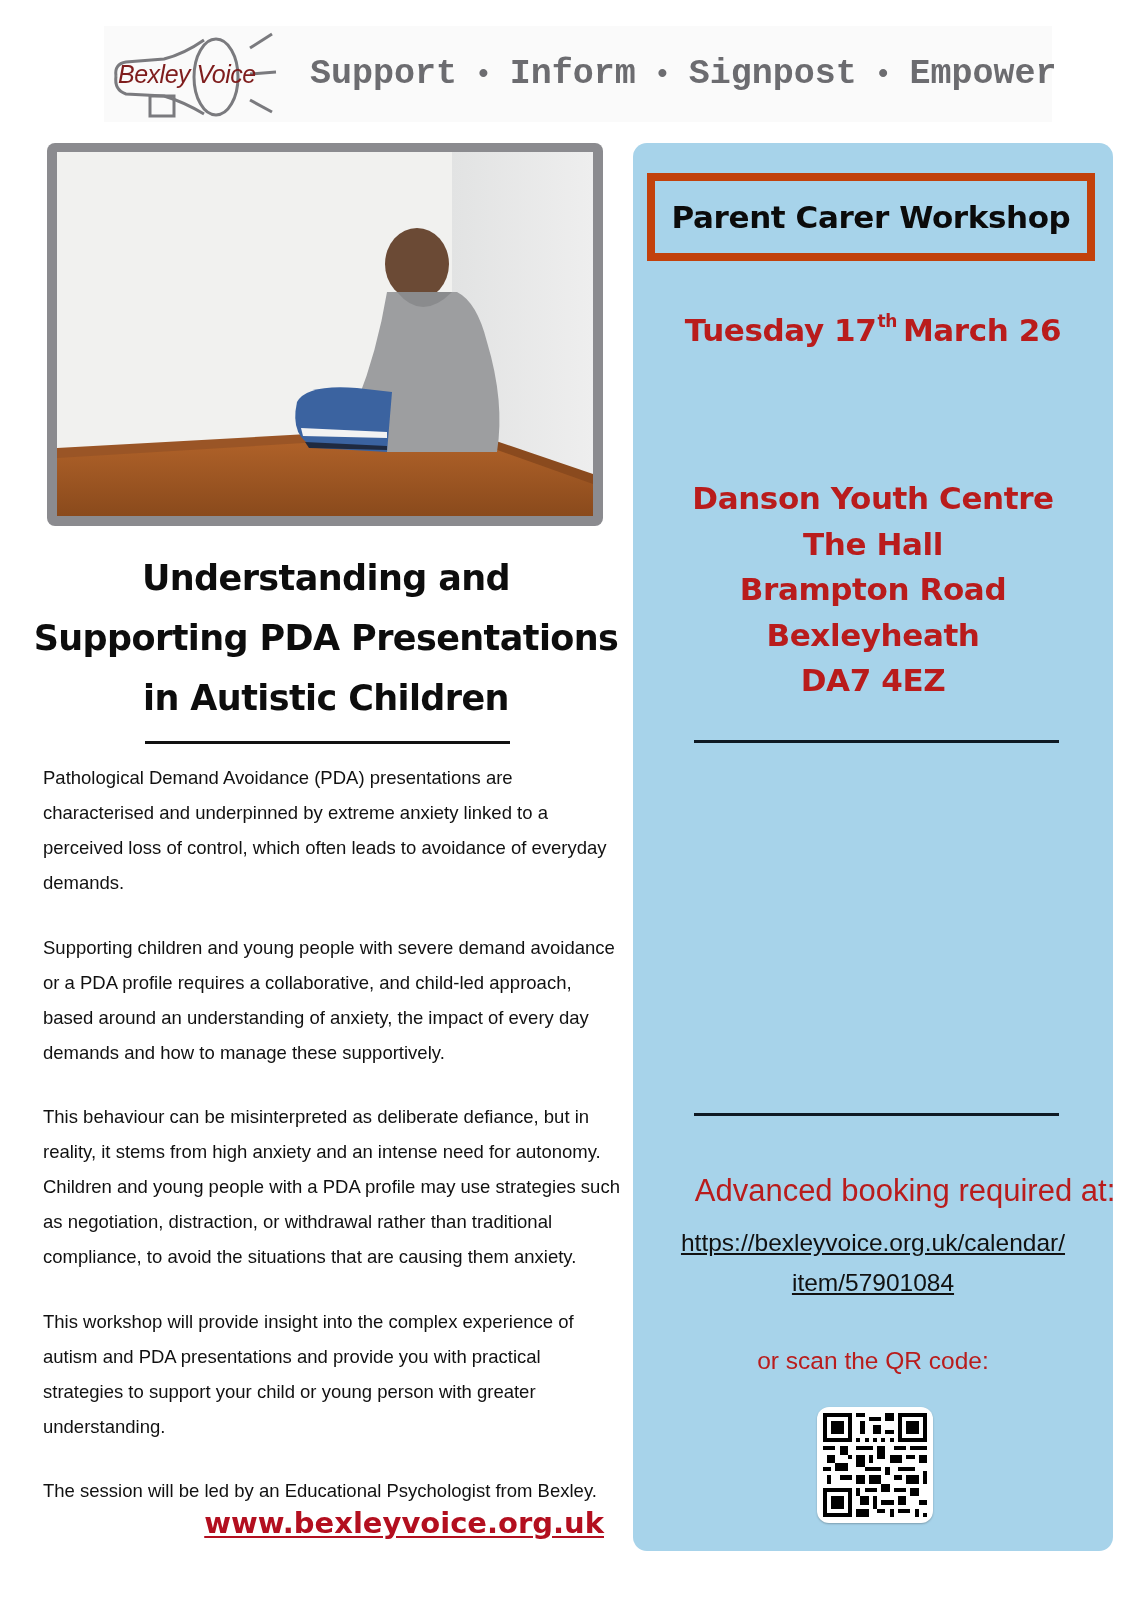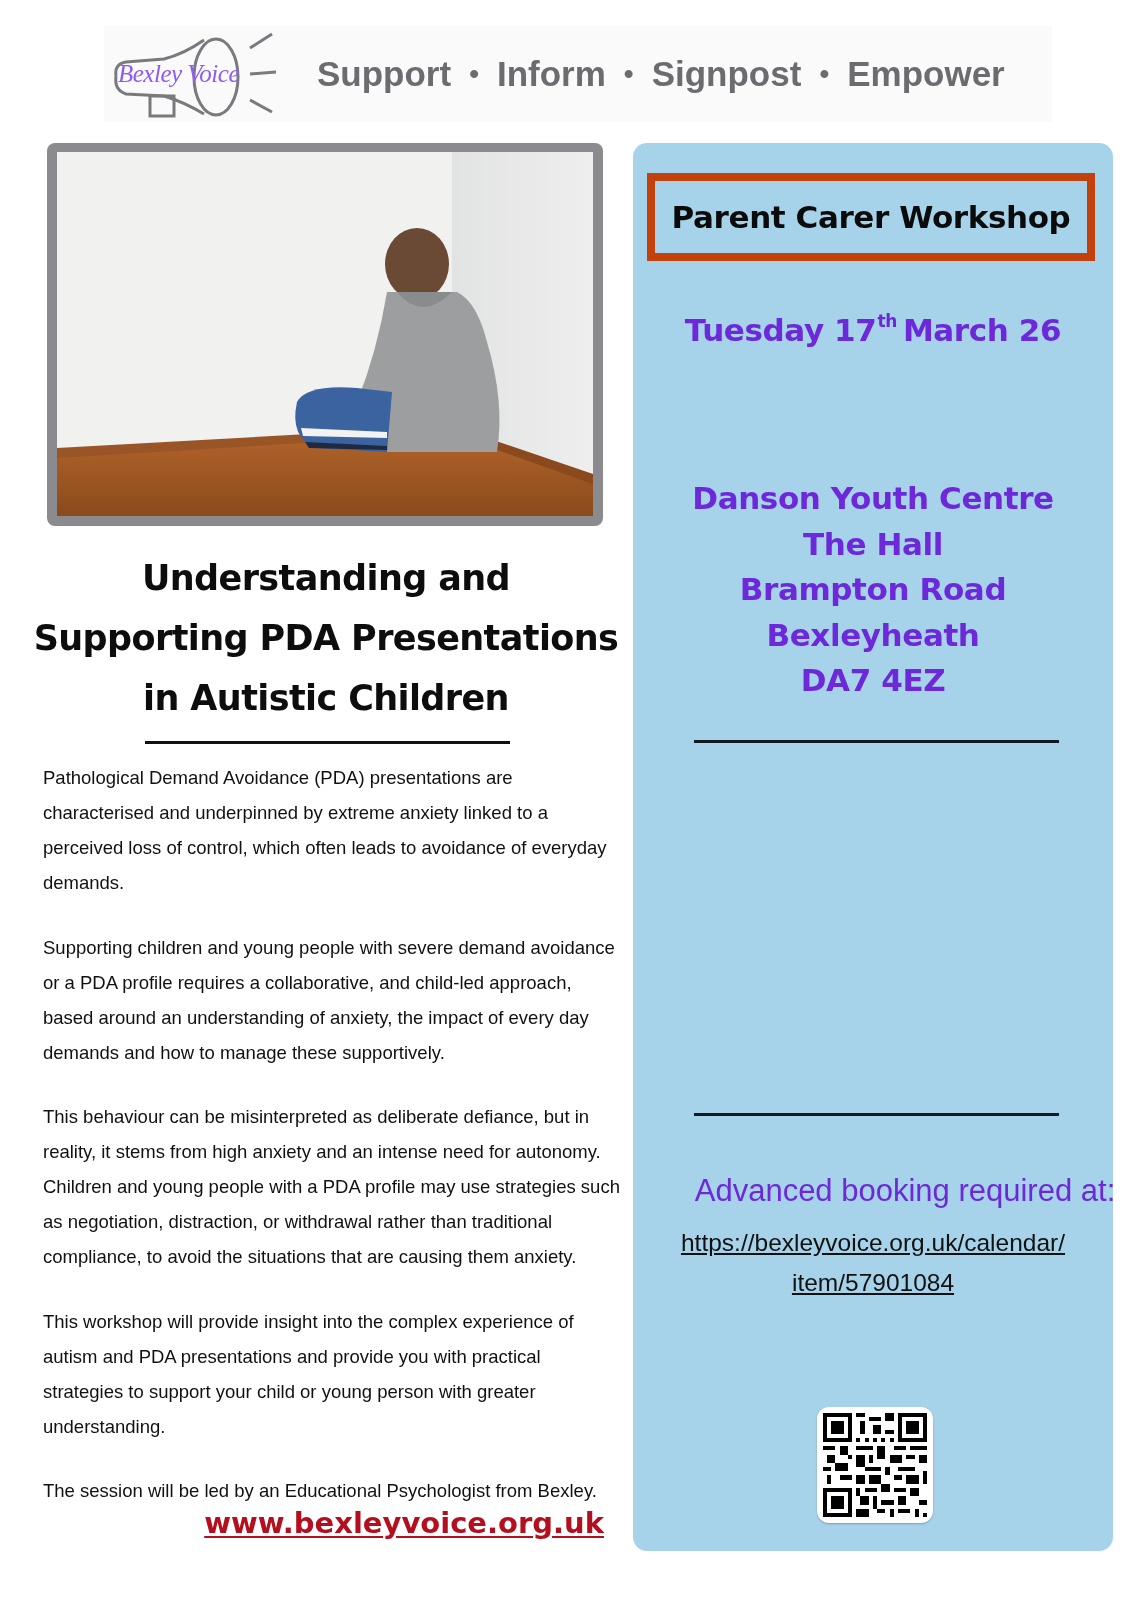--- a/index.html
+++ b/index.html
@@ -7,27 +7,27 @@
     width: 1140px; height: 1612px; position: relative; overflow: hidden;
     background: #ffffff; font-family: "Liberation Sans", "DejaVu Sans", sans-serif; color: #111;
   }
   .header {
     position: absolute; left: 104px; top: 26px; width: 948px; height: 96px;
     background: #fafafa; display: flex; align-items: center;
   }
   .logo { position: absolute; left: 0; top: 0; width: 190px; height: 96px; }
   .logo svg { width: 190px; height: 96px; display: block; }
   .logo-text {
-    position: absolute; left: 14px; top: 34px; font-family: Liberation Serif, serif;
-    font-style: italic; font-size: 25px; color: #8b5cf6; letter-spacing: -0.5px; white-space: nowrap;
+    position: absolute; left: 14px; top: 34px; font-family: Liberation Sans, sans-serif;
+    font-style: italic; font-size: 25px; color: #7f1d1d; letter-spacing: -0.5px; white-space: nowrap;
   }
   .tagline {
-    position: absolute; left: 213px; top: 26px; height: 44px;
+    position: absolute; left: 206px; top: 26px; height: 44px;
     display: flex; align-items: center; gap: 0; white-space: nowrap;
-    font-family: Liberation Sans, sans-serif; font-weight: bold; font-size: 35px; color: #6c6c70;
+    font-family: Liberation Mono, monospace; font-weight: bold; font-size: 35px; color: #6c6c70;
   }
   .tagline .word { }
   .tagline .bullet { margin: 0 18px; font-size: 28px; }
 
   .photo-frame {
     position: absolute; left: 47px; top: 143px; width: 556px; height: 383px;
     background: #8b8b8f; border-radius: 8px; box-sizing: border-box; padding: 9px 10px 10px 10px;
   }
   .photo {
     width: 100%; height: 100%; position: relative; overflow: hidden;
@@ -56,21 +56,21 @@
 
   .panel {
     position: absolute; left: 633px; top: 143px; width: 480px; height: 1408px;
     background: #a7d3ea; border-radius: 14px;
   }
   .workshop-box {
     position: absolute; left: 14px; top: 30px; width: 448px; height: 88px; box-sizing: border-box;
     border: 8px solid #c2410c; display: flex; align-items: center; justify-content: center;
     font-family: "DejaVu Sans", sans-serif; font-weight: bold; font-size: 31px; color: #0b0b0b; letter-spacing: -0.4px;
   }
-  .panel-center { position: absolute; left: 0; width: 480px; text-align: center; color: #6d28d9; }
+  .panel-center { position: absolute; left: 0; width: 480px; text-align: center; color: #b91c1c; }
   .date {
     top: 168px; font-family: "DejaVu Sans", sans-serif; font-weight: bold; font-size: 31px; letter-spacing: -0.4px;
   }
   .date sup { font-size: 17px; vertical-align: 14px; margin-left: 1px; margin-right: 6px; }
   .time { top: 252px; font-family: "DejaVu Sans", sans-serif; font-weight: bold; font-size: 31px; letter-spacing: -0.4px; }
   .address {
     top: 333px; font-family: "DejaVu Sans", sans-serif; font-weight: bold; font-size: 31px; line-height: 45.5px; letter-spacing: -0.4px;
   }
   .rule-right { position: absolute; left: 61px; width: 365px; height: 3px; background: #0f1a24; }
   .rule-right.r1 { top: 597px; }
@@ -184,20 +184,21 @@
 
 
   <div class="rule-right r2"></div>
 
   <div class="panel-center booking-label">Advanced booking required at:</div>
   <div class="panel-center booking-url">
     <div>https://bexleyvoice.org.uk/calendar/</div>
     <div>item/57901084</div>
   </div>
 
+  <div class="panel-center qr-label">or scan the QR code:</div>
 
   <div class="qr">
     <svg viewBox="0 0 25 25" shape-rendering="crispEdges">
       <rect width="25" height="25" fill="#fff"></rect>
       <g fill="#000">
         <rect x="0" y="0" width="7" height="7"></rect>
           <rect x="1" y="1" width="5" height="5" fill="#fff"></rect>
           <rect x="2" y="2" width="3" height="3"></rect>
         <rect x="18" y="0" width="7" height="7"></rect>
           <rect x="19" y="1" width="5" height="5" fill="#fff"></rect>

